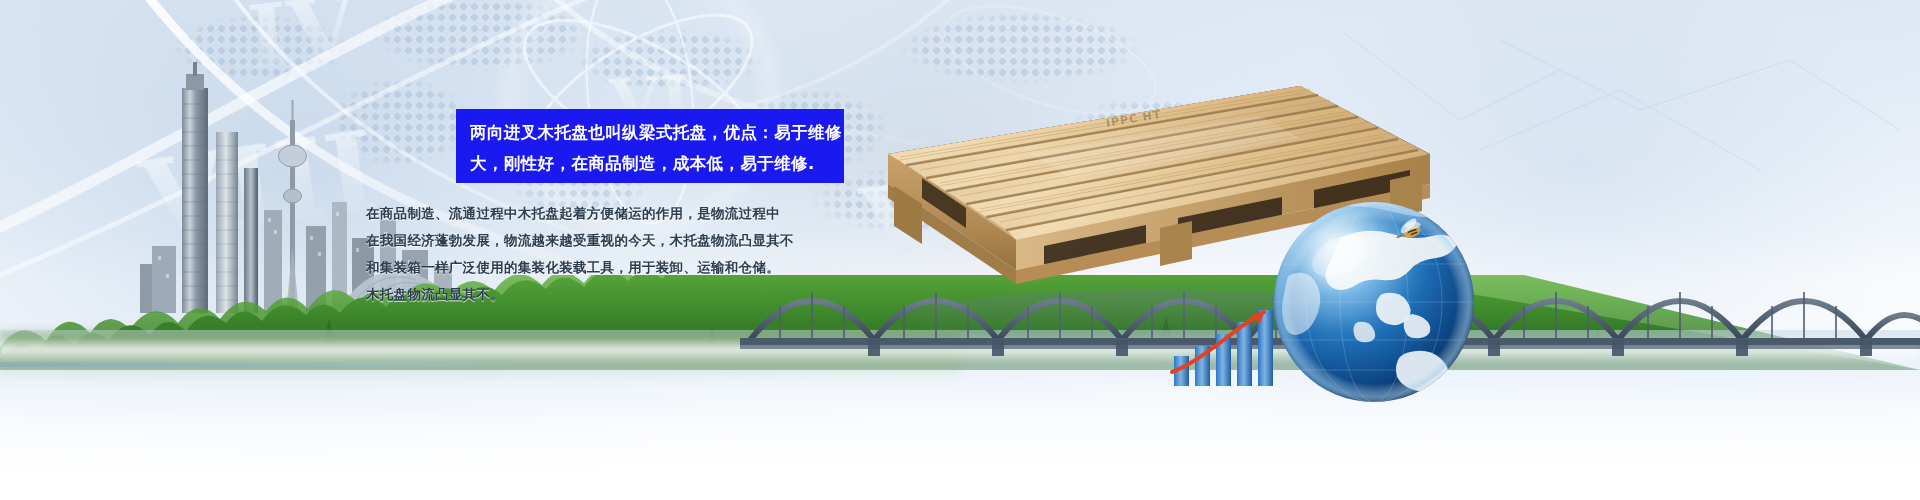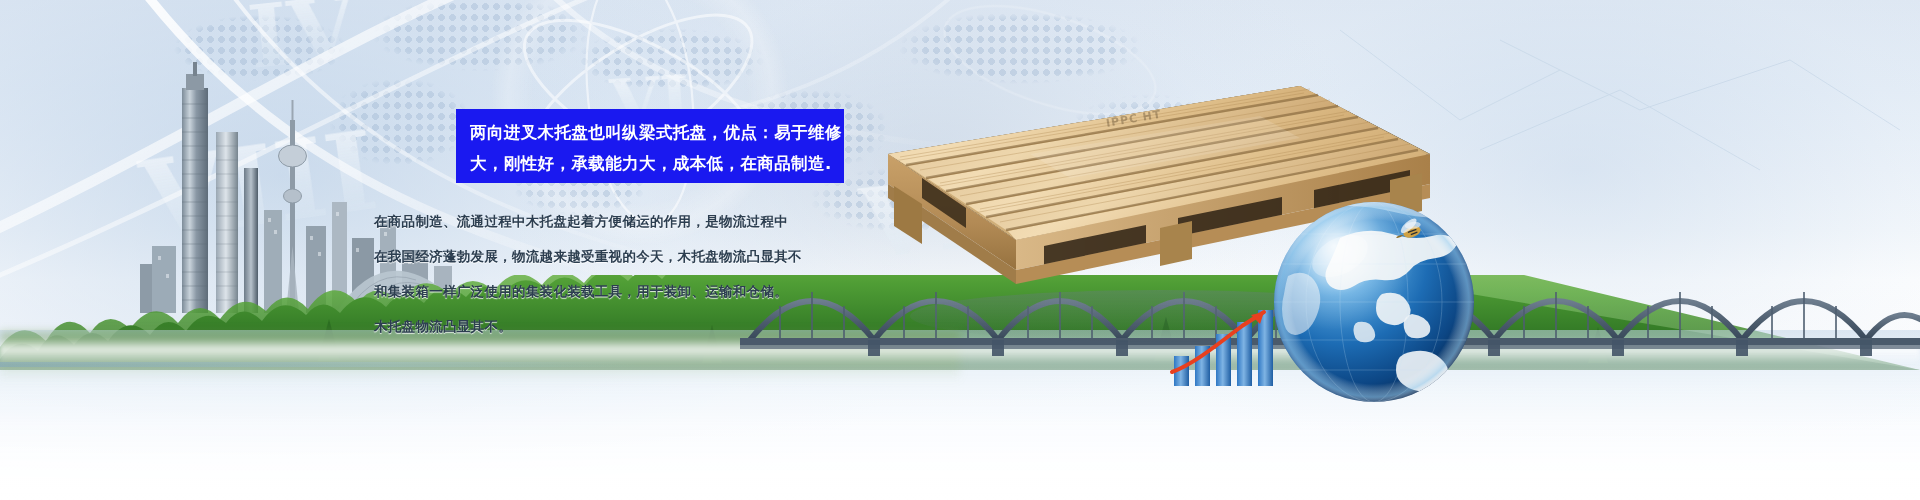--- a/index.html
+++ b/index.html
@@ -150,21 +150,21 @@
   .para {
     position:absolute; left:366px; top:200px;
     width:486px;
     font-family:"DejaVu Sans","Liberation Sans",sans-serif;
     font-size:13.5px; font-weight:bold;
     color:#2c3e50;
     line-height:27px;
     letter-spacing:.3px;
     text-shadow:0 1px 1px rgba(255,255,255,.9);
   }
-  .para p { margin:8px; }
+  .para p { margin:0; }
 
   
   .strip {
     position:absolute; left:0; top:362px; width:640px; height:5px;
     background:linear-gradient(to right,
       rgba(120,160,200,.40), rgba(160,195,225,.25) 60%, rgba(255,255,255,0));
   }
 </style>
 </head>
 <body>
@@ -591,21 +591,21 @@
           <path d="M-2 2 h7"></path>
       </g>
       <ellipse cx="-1" cy="-7" rx="10" ry="4" fill="#ffffff" opacity=".75" transform="rotate(-22 -1 -7)"></ellipse>
       <ellipse cx="3" cy="-6" rx="8" ry="3.4" fill="#ffffff" opacity=".6" transform="rotate(14 3 -6)"></ellipse>
     </g>
   </svg>
 
 
   <div class="hl-box">
     <div class="hl-line">两向进叉木托盘也叫纵梁式托盘，优点：易于维修</div>
-    <div class="hl-line">大，刚性好，承载能力大，成本低，在商品制造.</div>
+    <div class="hl-line">大，刚性好，在商品制造，成本低，易于维修.</div>
   </div>
 
   <div class="para">
     <p>在商品制造、流通过程中木托盘起着方便储运的作用，是物流过程中</p>
     <p>在我国经济蓬勃发展，物流越来越受重视的今天，木托盘物流凸显其不</p>
     <p>和集装箱一样广泛使用的集装化装载工具，用于装卸、运输和仓储。</p>
     <p>木托盘物流凸显其不。</p>
   </div>
 
 </div>

